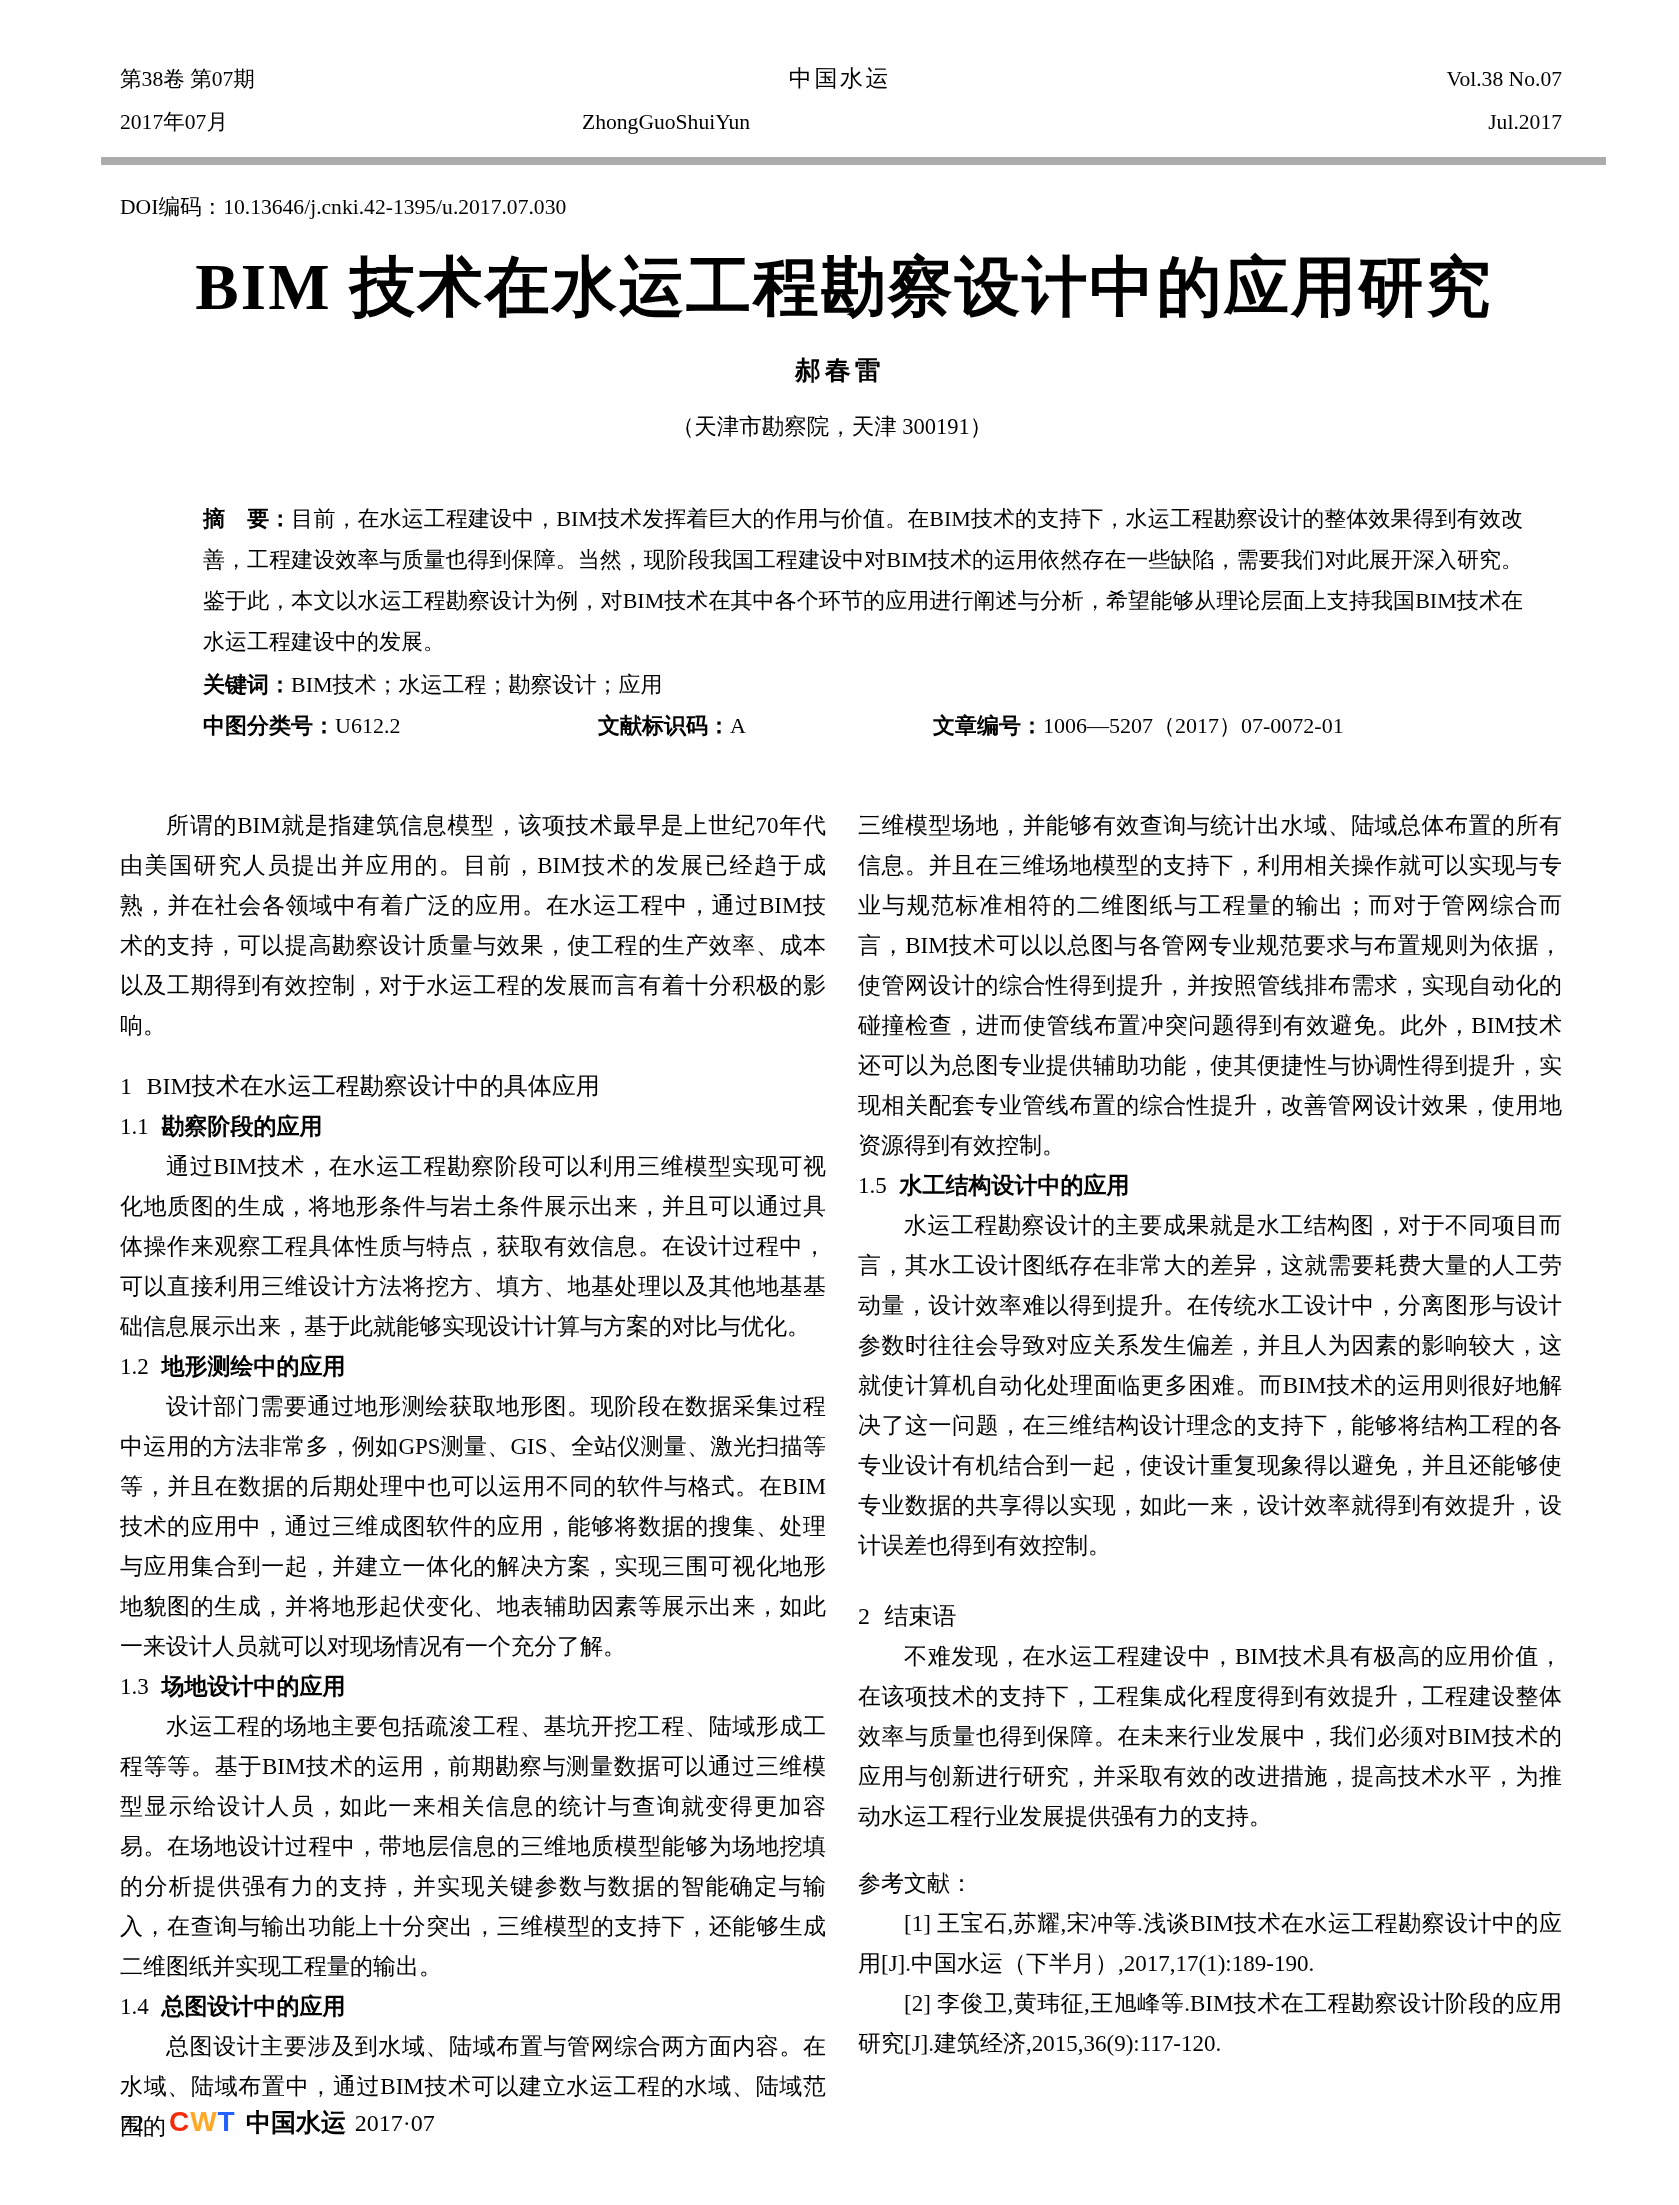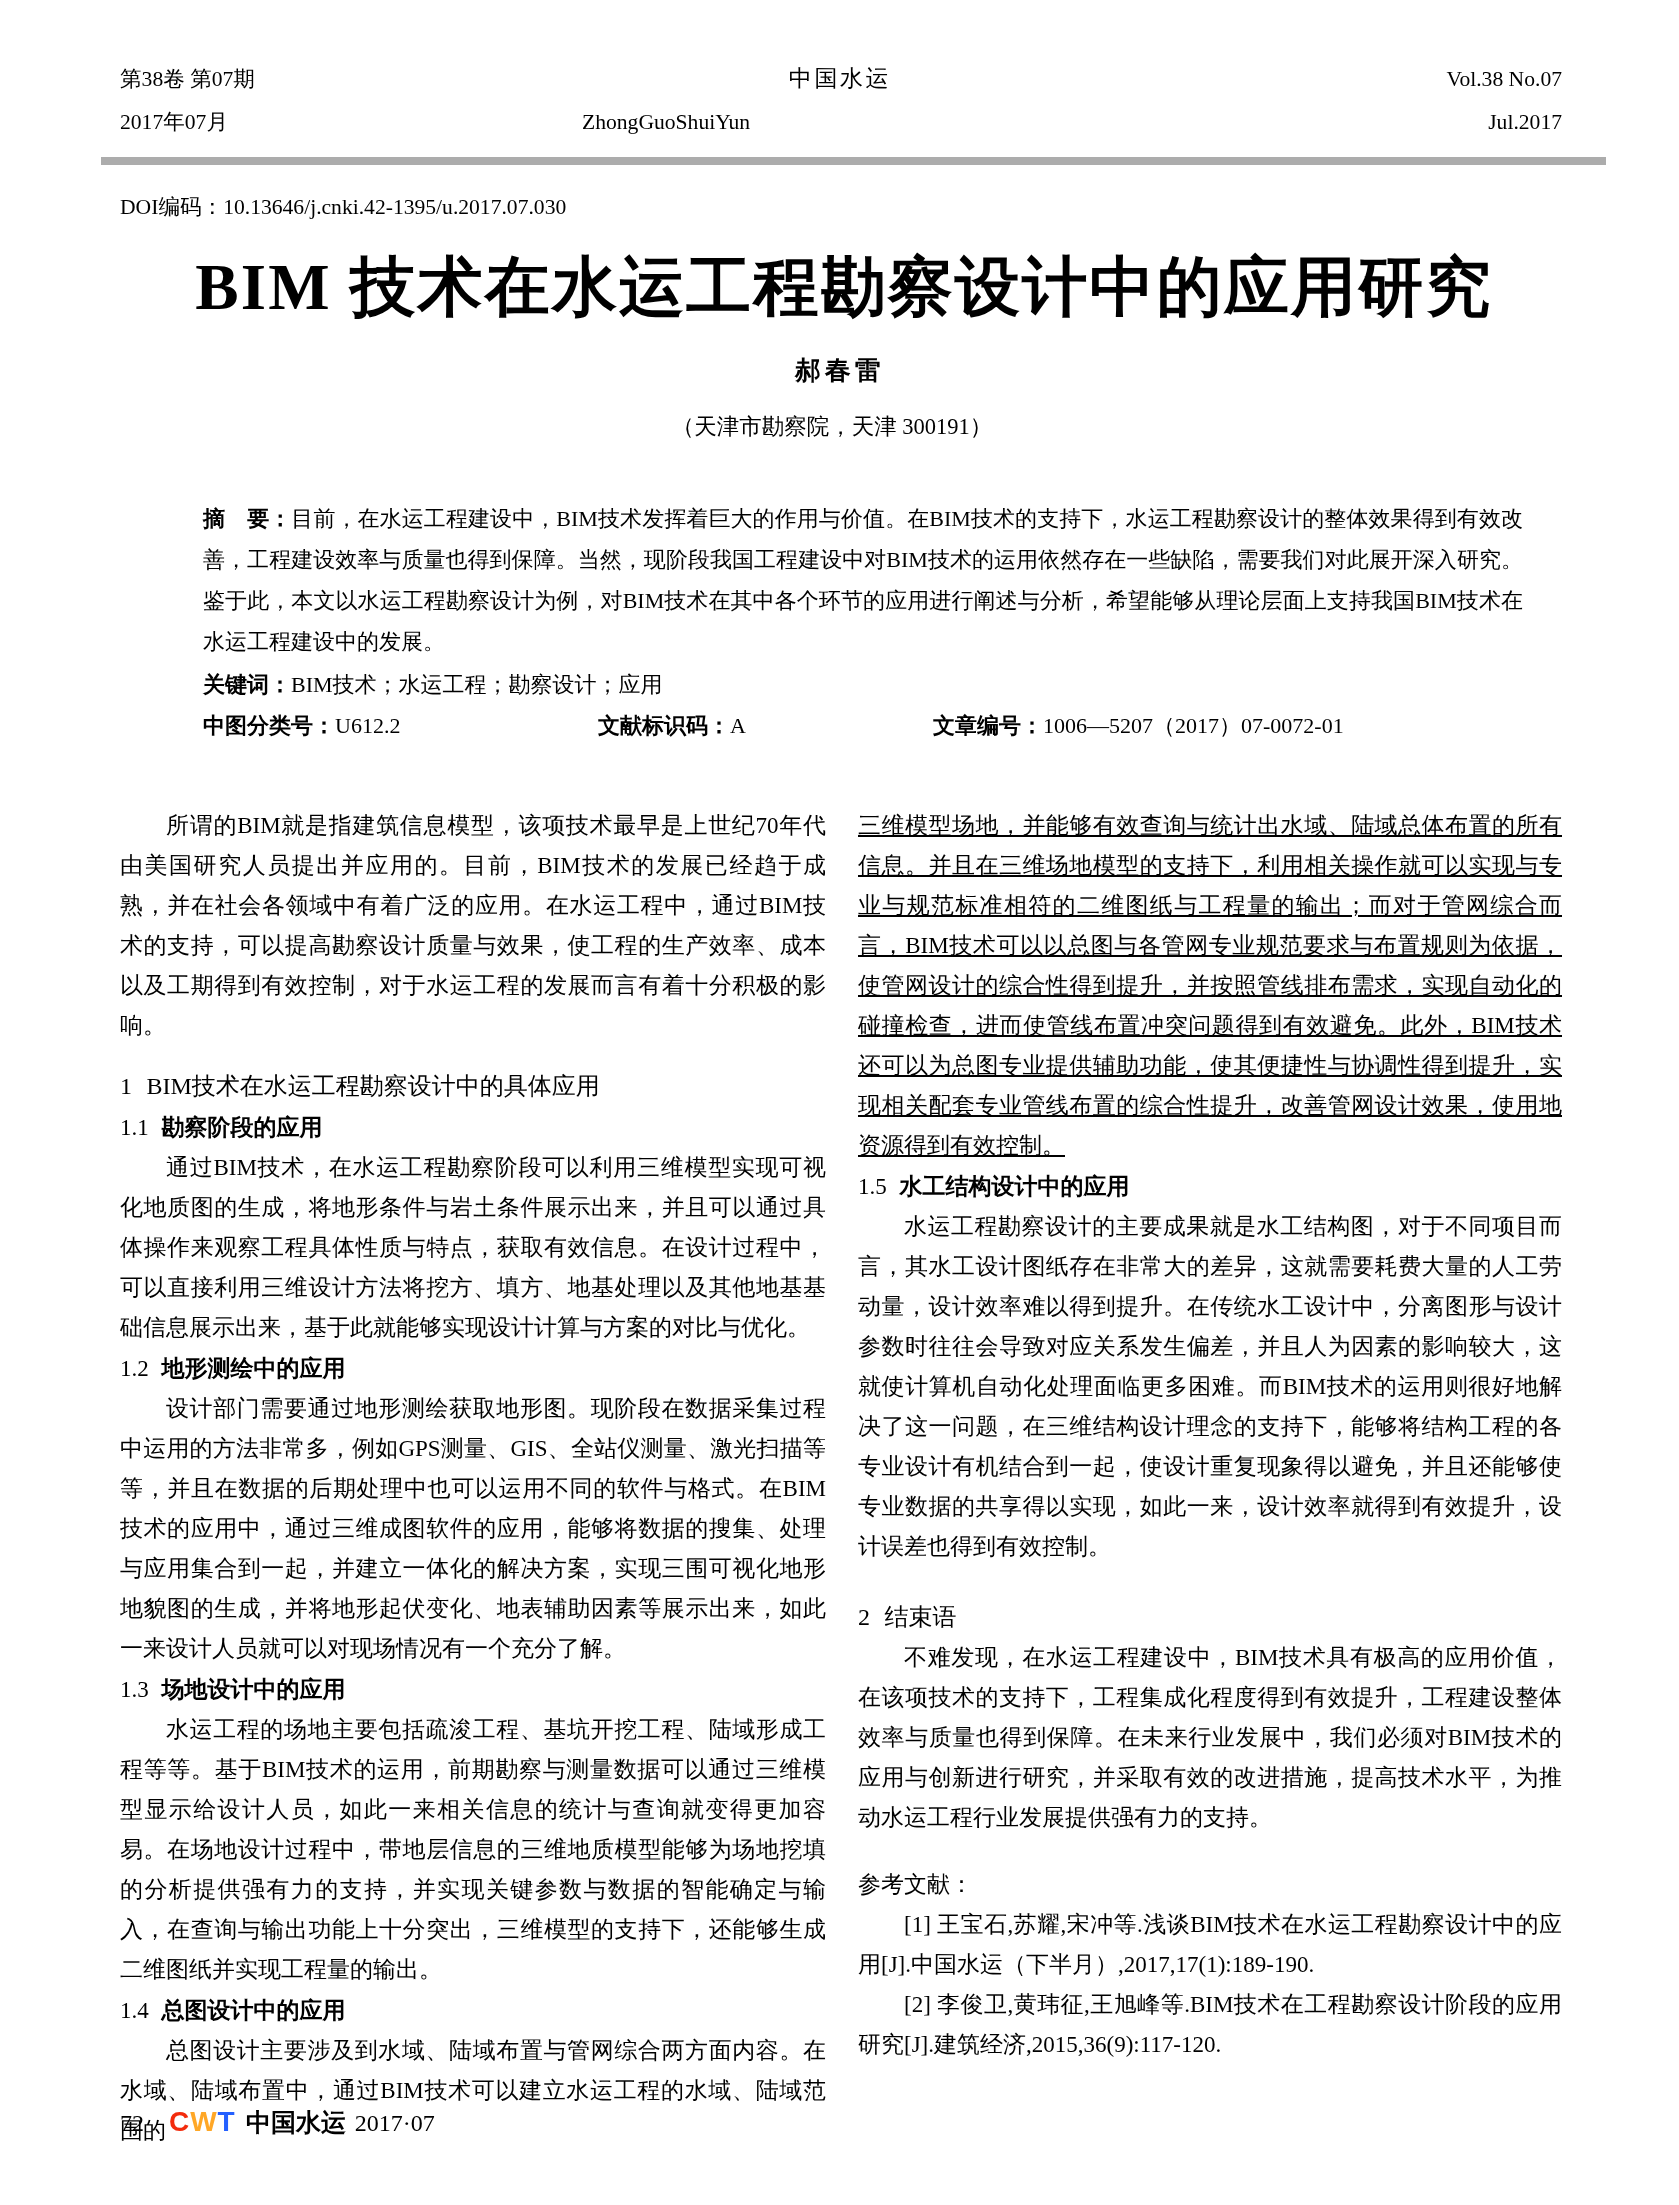--- a/index.html
+++ b/index.html
@@ -43,21 +43,21 @@
   .meta-3{left:933px;}
   
   .col{position:absolute;top:806px;font-size:23px;line-height:40px;text-align:justify;}
   .col-left{left:120px;width:706px;}
   .col-right{left:858px;width:704px;}
   .col p{margin:0;text-indent:2em;}
   .h-main{margin:18.5px 0 0 0;font-size:24px;line-height:42px;white-space:nowrap;}
   .h-main .h-num{margin-right:0.6em;}
   .h-sub{margin:0;font-size:23px;line-height:40px;white-space:nowrap;}
   .h-sub .h-num{margin-right:0.55em;}
-  .h-sub .h-txt{font-weight:bold;font-family:Liberation Sans, sans-serif;}
+  .h-sub .h-txt{font-weight:bold;font-family:Liberation Serif, serif;}
   .h-concl{margin-top:29px;}
   .refs-label{margin-top:26.5px !important;text-indent:0 !important;}
   
   .footer{position:absolute;left:120px;top:2106px;display:flex;align-items:baseline;white-space:nowrap;}
   .pg-num{font-size:24px;margin-right:25px;}
   .logo{font-family:"Liberation Sans","DejaVu Sans",sans-serif;font-weight:bold;font-size:28px;letter-spacing:0.9px;margin-right:10.6px;}
   .logo-c{color:#f32b0c;}
   .logo-w{color:#ffa726;}
   .logo-t{color:#2460ff;}
   .ft-journal{font-family:"Liberation Sans","DejaVu Sans",sans-serif;font-weight:bold;font-size:25px;margin-right:8.8px;}
@@ -97,21 +97,21 @@
     <p>通过BIM技术，在水运工程勘察阶段可以利用三维模型实现可视化地质图的生成，将地形条件与岩土条件展示出来，并且可以通过具体操作来观察工程具体性质与特点，获取有效信息。在设计过程中，可以直接利用三维设计方法将挖方、填方、地基处理以及其他地基基础信息展示出来，基于此就能够实现设计计算与方案的对比与优化。</p>
     <div class="h-sub"><span class="h-num">1.2</span><span class="h-txt">地形测绘中的应用</span></div>
     <p>设计部门需要通过地形测绘获取地形图。现阶段在数据采集过程中运用的方法非常多，例如GPS测量、GIS、全站仪测量、激光扫描等等，并且在数据的后期处理中也可以运用不同的软件与格式。在BIM技术的应用中，通过三维成图软件的应用，能够将数据的搜集、处理与应用集合到一起，并建立一体化的解决方案，实现三围可视化地形地貌图的生成，并将地形起伏变化、地表辅助因素等展示出来，如此一来设计人员就可以对现场情况有一个充分了解。</p>
     <div class="h-sub"><span class="h-num">1.3</span><span class="h-txt">场地设计中的应用</span></div>
     <p>水运工程的场地主要包括疏浚工程、基坑开挖工程、陆域形成工程等等。基于BIM技术的运用，前期勘察与测量数据可以通过三维模型显示给设计人员，如此一来相关信息的统计与查询就变得更加容易。在场地设计过程中，带地层信息的三维地质模型能够为场地挖填的分析提供强有力的支持，并实现关键参数与数据的智能确定与输入，在查询与输出功能上十分突出，三维模型的支持下，还能够生成二维图纸并实现工程量的输出。</p>
     <div class="h-sub"><span class="h-num">1.4</span><span class="h-txt">总图设计中的应用</span></div>
     <p>总图设计主要涉及到水域、陆域布置与管网综合两方面内容。在水域、陆域布置中，通过BIM技术可以建立水运工程的水域、陆域范围的</p>
   </div>
 
   <div class="col col-right">
-    <p style="text-indent:0;text-decoration:underline;">三维模型场地，并能够有效查询与统计出水域、陆域总体布置的所有信息。并且在三维场地模型的支持下，利用相关操作就可以实现与专业与规范标准相符的二维图纸与工程量的输出；而对于管网综合而言，BIM技术可以以总图与各管网专业规范要求与布置规则为依据，使管网设计的综合性得到提升，并按照管线排布需求，实现自动化的碰撞检查，进而使管线布置冲突问题得到有效避免。此外，BIM技术还可以为总图专业提供辅助功能，使其便捷性与协调性得到提升，实现相关配套专业管线布置的综合性提升，改善管网设计效果，使用地资源得到有效控制。</p>
+    <p style="text-indent:0;">三维模型场地，并能够有效查询与统计出水域、陆域总体布置的所有信息。并且在三维场地模型的支持下，利用相关操作就可以实现与专业与规范标准相符的二维图纸与工程量的输出；而对于管网综合而言，BIM技术可以以总图与各管网专业规范要求与布置规则为依据，使管网设计的综合性得到提升，并按照管线排布需求，实现自动化的碰撞检查，进而使管线布置冲突问题得到有效避免。此外，BIM技术还可以为总图专业提供辅助功能，使其便捷性与协调性得到提升，实现相关配套专业管线布置的综合性提升，改善管网设计效果，使用地资源得到有效控制。</p>
     <div class="h-sub"><span class="h-num">1.5</span><span class="h-txt">水工结构设计中的应用</span></div>
     <p>水运工程勘察设计的主要成果就是水工结构图，对于不同项目而言，其水工设计图纸存在非常大的差异，这就需要耗费大量的人工劳动量，设计效率难以得到提升。在传统水工设计中，分离图形与设计参数时往往会导致对应关系发生偏差，并且人为因素的影响较大，这就使计算机自动化处理面临更多困难。而BIM技术的运用则很好地解决了这一问题，在三维结构设计理念的支持下，能够将结构工程的各专业设计有机结合到一起，使设计重复现象得以避免，并且还能够使专业数据的共享得以实现，如此一来，设计效率就得到有效提升，设计误差也得到有效控制。</p>
     <div class="h-main h-concl"><span class="h-num">2</span><span>结束语</span></div>
     <p>不难发现，在水运工程建设中，BIM技术具有极高的应用价值，在该项技术的支持下，工程集成化程度得到有效提升，工程建设整体效率与质量也得到保障。在未来行业发展中，我们必须对BIM技术的应用与创新进行研究，并采取有效的改进措施，提高技术水平，为推动水运工程行业发展提供强有力的支持。</p>
     <p class="refs-label">参考文献：</p>
     <p>[1] 王宝石,苏耀,宋冲等.浅谈BIM技术在水运工程勘察设计中的应用[J].中国水运（下半月）,2017,17(1):189-190.</p>
     <p>[2] 李俊卫,黄玮征,王旭峰等.BIM技术在工程勘察设计阶段的应用研究[J].建筑经济,2015,36(9):117-120.</p>
   </div>
 
   <div class="footer">

